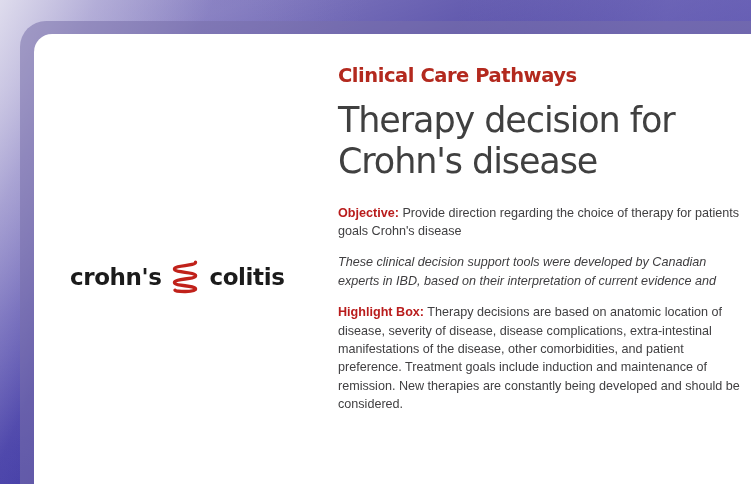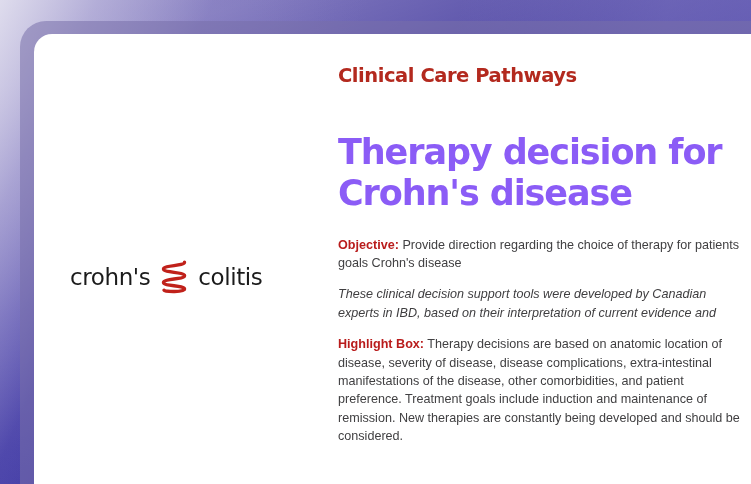--- a/index.html
+++ b/index.html
@@ -92,21 +92,21 @@
     left: 36px;
     top: 225px;
     display: flex;
     align-items: center;
     gap: 9px;
     white-space: nowrap;
   }
   .logo-word {
     font-family: "DejaVu Sans", sans-serif;
     font-size: 23px;
-    font-weight: 400;
+    font-weight: 700;
     color: #1b1b1b;
     letter-spacing: -0.4px;
   }
   #logo-mark { display: block; }
 
   
   #doc-col {
     position: absolute;
     left: 268px;
     top: 0;
@@ -114,29 +114,29 @@
     height: 100%;
     padding: 30px 30px 0 36px;
   }
 
   #eyebrow {
     font-family: "DejaVu Sans", sans-serif;
     font-size: 19.5px;
     font-weight: 700;
     color: #b3291e;
     letter-spacing: -0.45px;
-    margin-bottom: 45px;
+    margin-bottom: 13px;
   }
 
   #title {
     font-family: "DejaVu Sans", sans-serif;
     font-size: 35px;
     line-height: 1.18;
-    font-weight: 700;
-    color: #8b5cf6;
+    font-weight: 400;
+    color: #404040;
     letter-spacing: -1.1px;
     margin-bottom: 21px;
   }
 
   .para {
     font-family: "Liberation Sans", sans-serif;
     font-size: 12.6px;
     line-height: 18.4px;
     color: #414042;
     margin-bottom: 13px;

